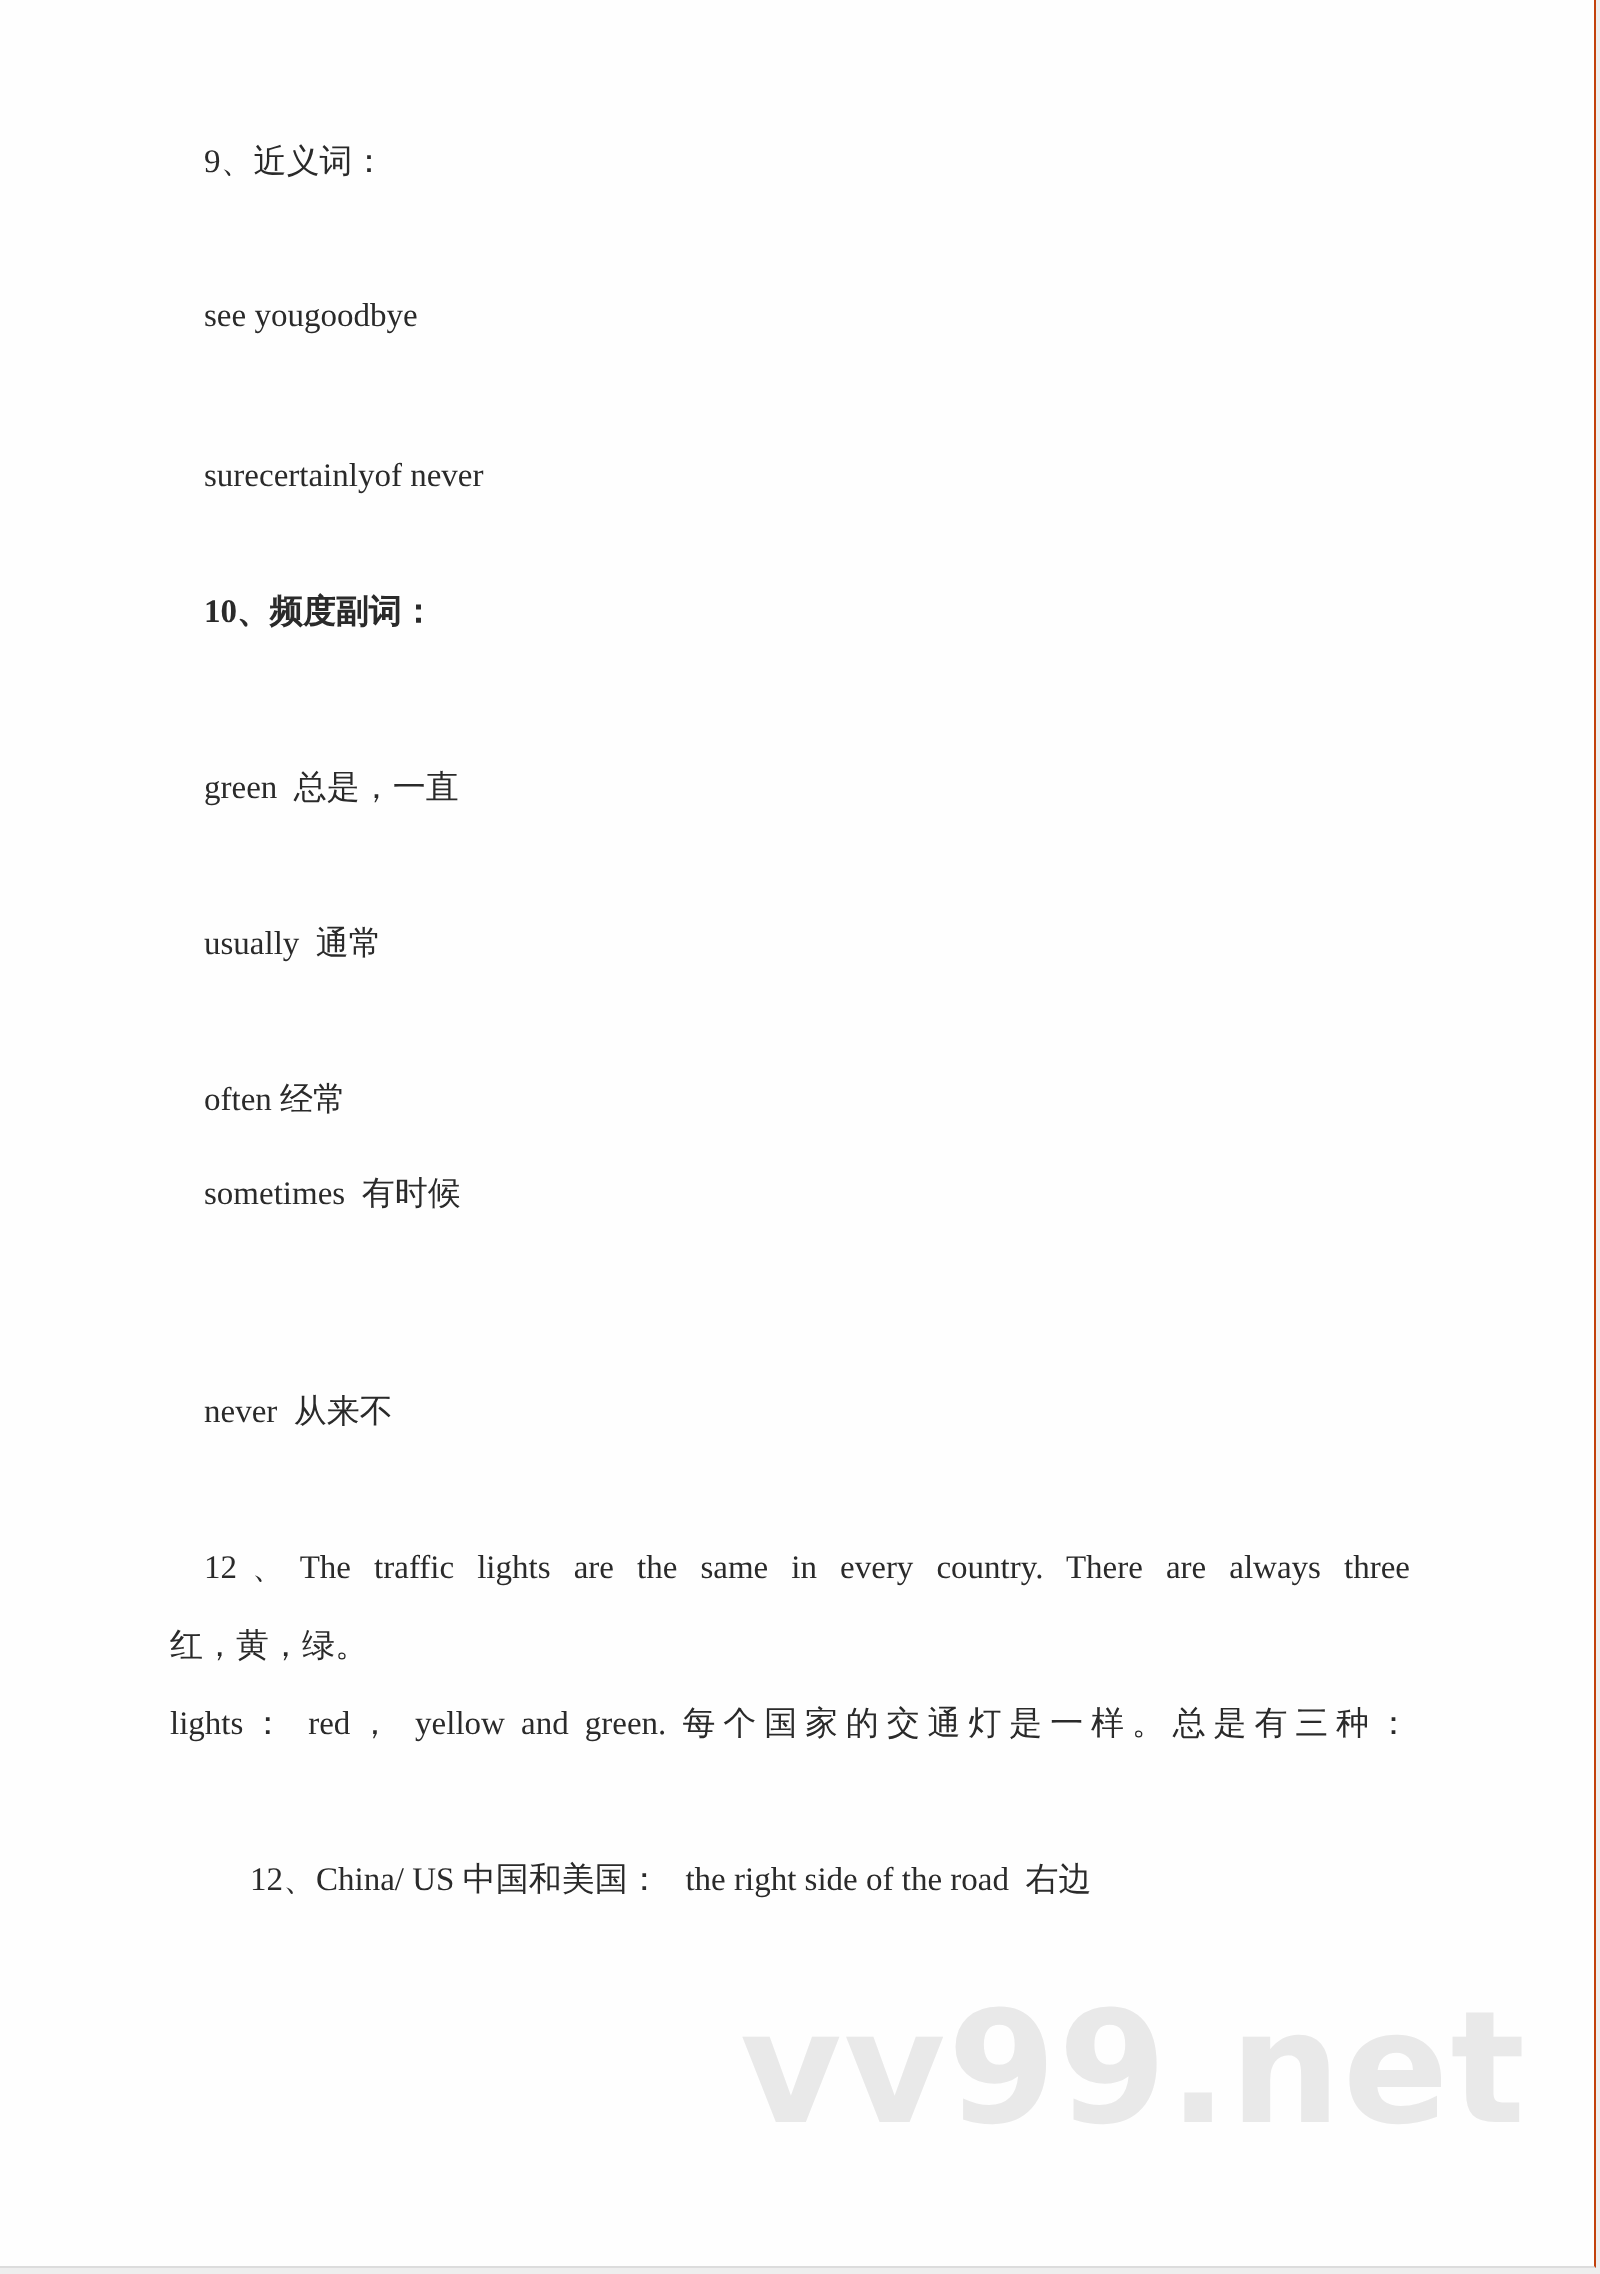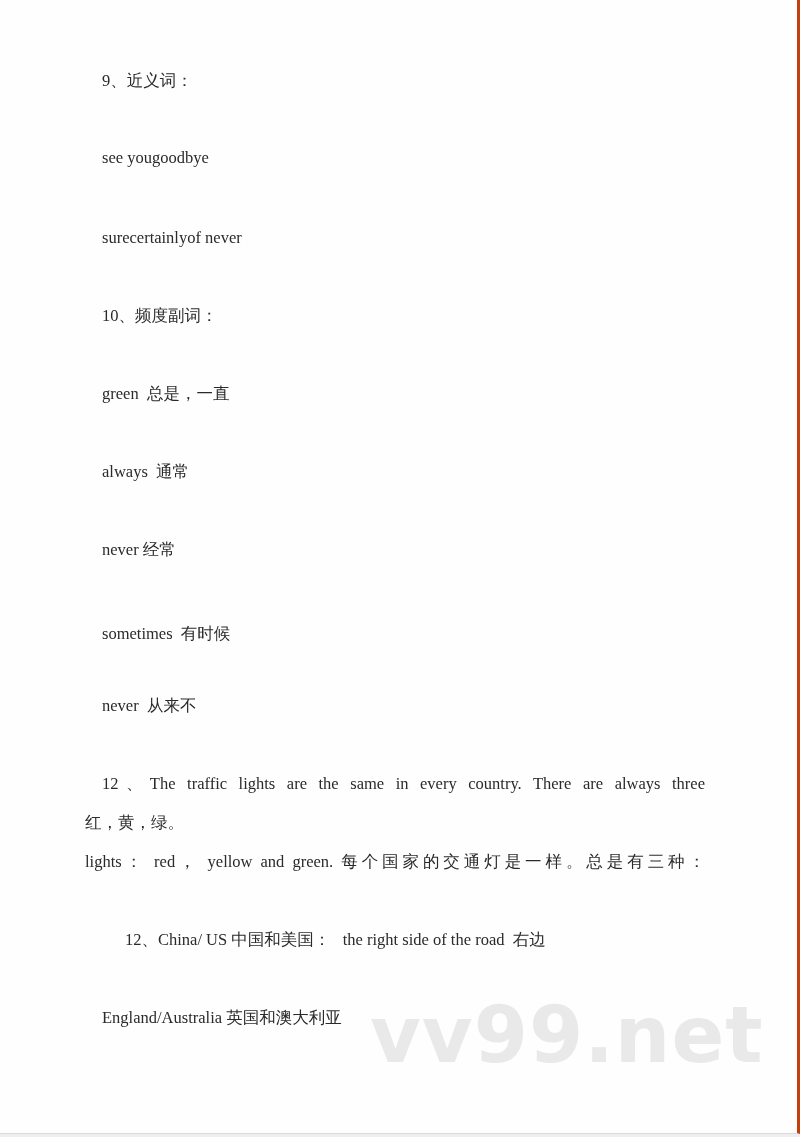--- a/index.html
+++ b/index.html
@@ -10,21 +10,21 @@
       background: #eeeeee;
       overflow: hidden;
     }
     .page {
       position: absolute;
       left: 0;
       top: 0;
       width: 797px;
       height: 1133px;
       background: #fefefe;
-      border-right: 3px solid #c2410c;
+      border-right: 1px solid #c2410c;
       border-bottom: 1px solid #dcdcdc;
       font-family: "Liberation Serif", "DejaVu Serif", serif;
       color: #2a2a2a;
       font-size: 16.5px;
     }
     .line {
       position: absolute;
       white-space: pre;
       line-height: 20px;
     }
@@ -63,29 +63,28 @@
 <body>
 
 <div class="page">
 
   <div class="watermark">vv99.net</div>
 
   <div class="line indent front" style="top:71px;">9、近义词：</div>
   <div class="line indent front" style="top:148px;">see yougoodbye</div>
   <div class="line indent front" style="top:228px;">surecertainlyof never</div>
 
-  <div class="line indent front" style="top:306px;">10、频度副词：</div>
+  <div class="line indent front" style="top:296px;font-weight:bold;">10、频度副词：</div>
   <div class="line indent front" style="top:384px;">green  总是，一直</div>
-  <div class="line indent front" style="top:462px;">always  通常</div>
-  <div class="line indent front" style="top:540px;">never 经常</div>
-  <div class="line indent front" style="top:624px;">sometimes  有时候</div>
+  <div class="line indent front" style="top:462px;">usually  通常</div>
+  <div class="line indent front" style="top:540px;">often 经常</div>
+  <div class="line indent front" style="top:587px;">sometimes  有时候</div>
   <div class="line indent front" style="top:696px;">never  从来不</div>
 
   <div class="para front" style="top:774px;">
     <span class="pl first">12、The traffic lights are the same in every country. There are always three</span>
     <span class="pl last">红，黄，绿。</span>
     <span class="pl">lights：  red，  yellow and green.  每个国家的交通灯是一样。总是有三种：</span>
   </div>
 
   <div class="line indent front" style="top:930px;margin-left:23px;">12、China/ US 中国和美国：   the right side of the road  右边</div>
-  <div class="line indent front" style="top:1008px;">England/Australia 英国和澳大利亚</div>
 
 </div>
 
 </body></html>

